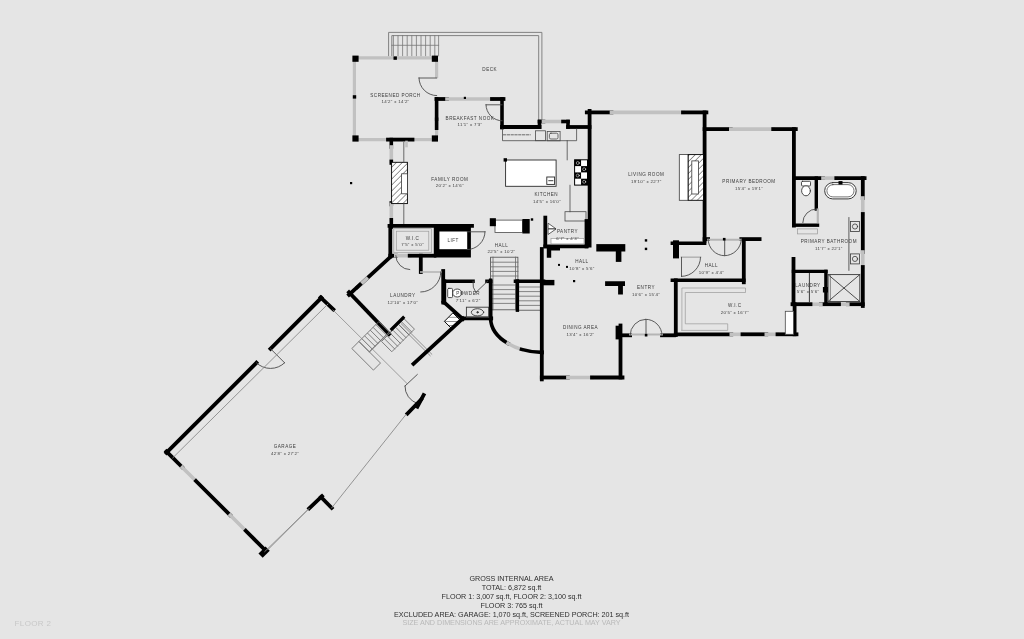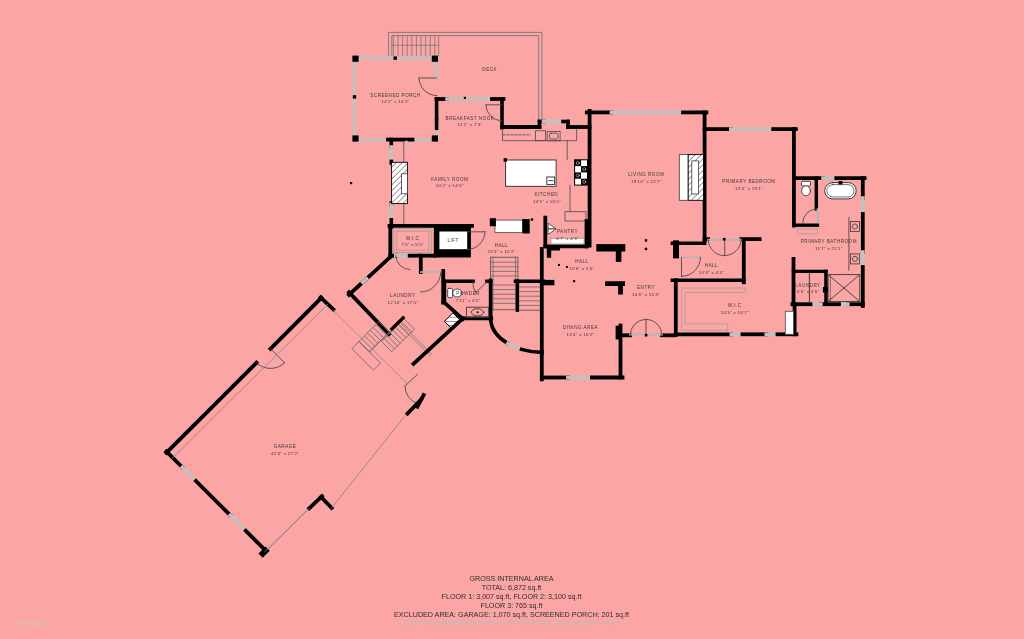--- a/index.html
+++ b/index.html
@@ -1,16 +1,16 @@
 <!DOCTYPE html>
 <html><head>
 <meta charset="utf-8">
 <style>
 html,body{margin:0;padding:0;background:#fff;}
-#page{width:1024px;height:639px;position:relative;background:#fca5a5;overflow:hidden;}
+#page{width:1024px;height:639px;position:relative;background:#e5e5e5;overflow:hidden;}
 text{font-family:"Liberation Sans",sans-serif;}
 .rn{font-size:4.6px;fill:#3a3a3a;letter-spacing:0.5px;}
 .rd{font-size:4.4px;fill:#3a3a3a;letter-spacing:0.3px;}
 .ft{font-size:7.2px;fill:#2e2e2e;letter-spacing:-0.02px;}
 .fg{font-size:7.2px;fill:#b9b9b9;letter-spacing:-0.02px;}
 .fl{font-size:8px;fill:#c8c8c8;letter-spacing:0.35px;}
 </style>
 </head>
 <body>
 <div id="page">

